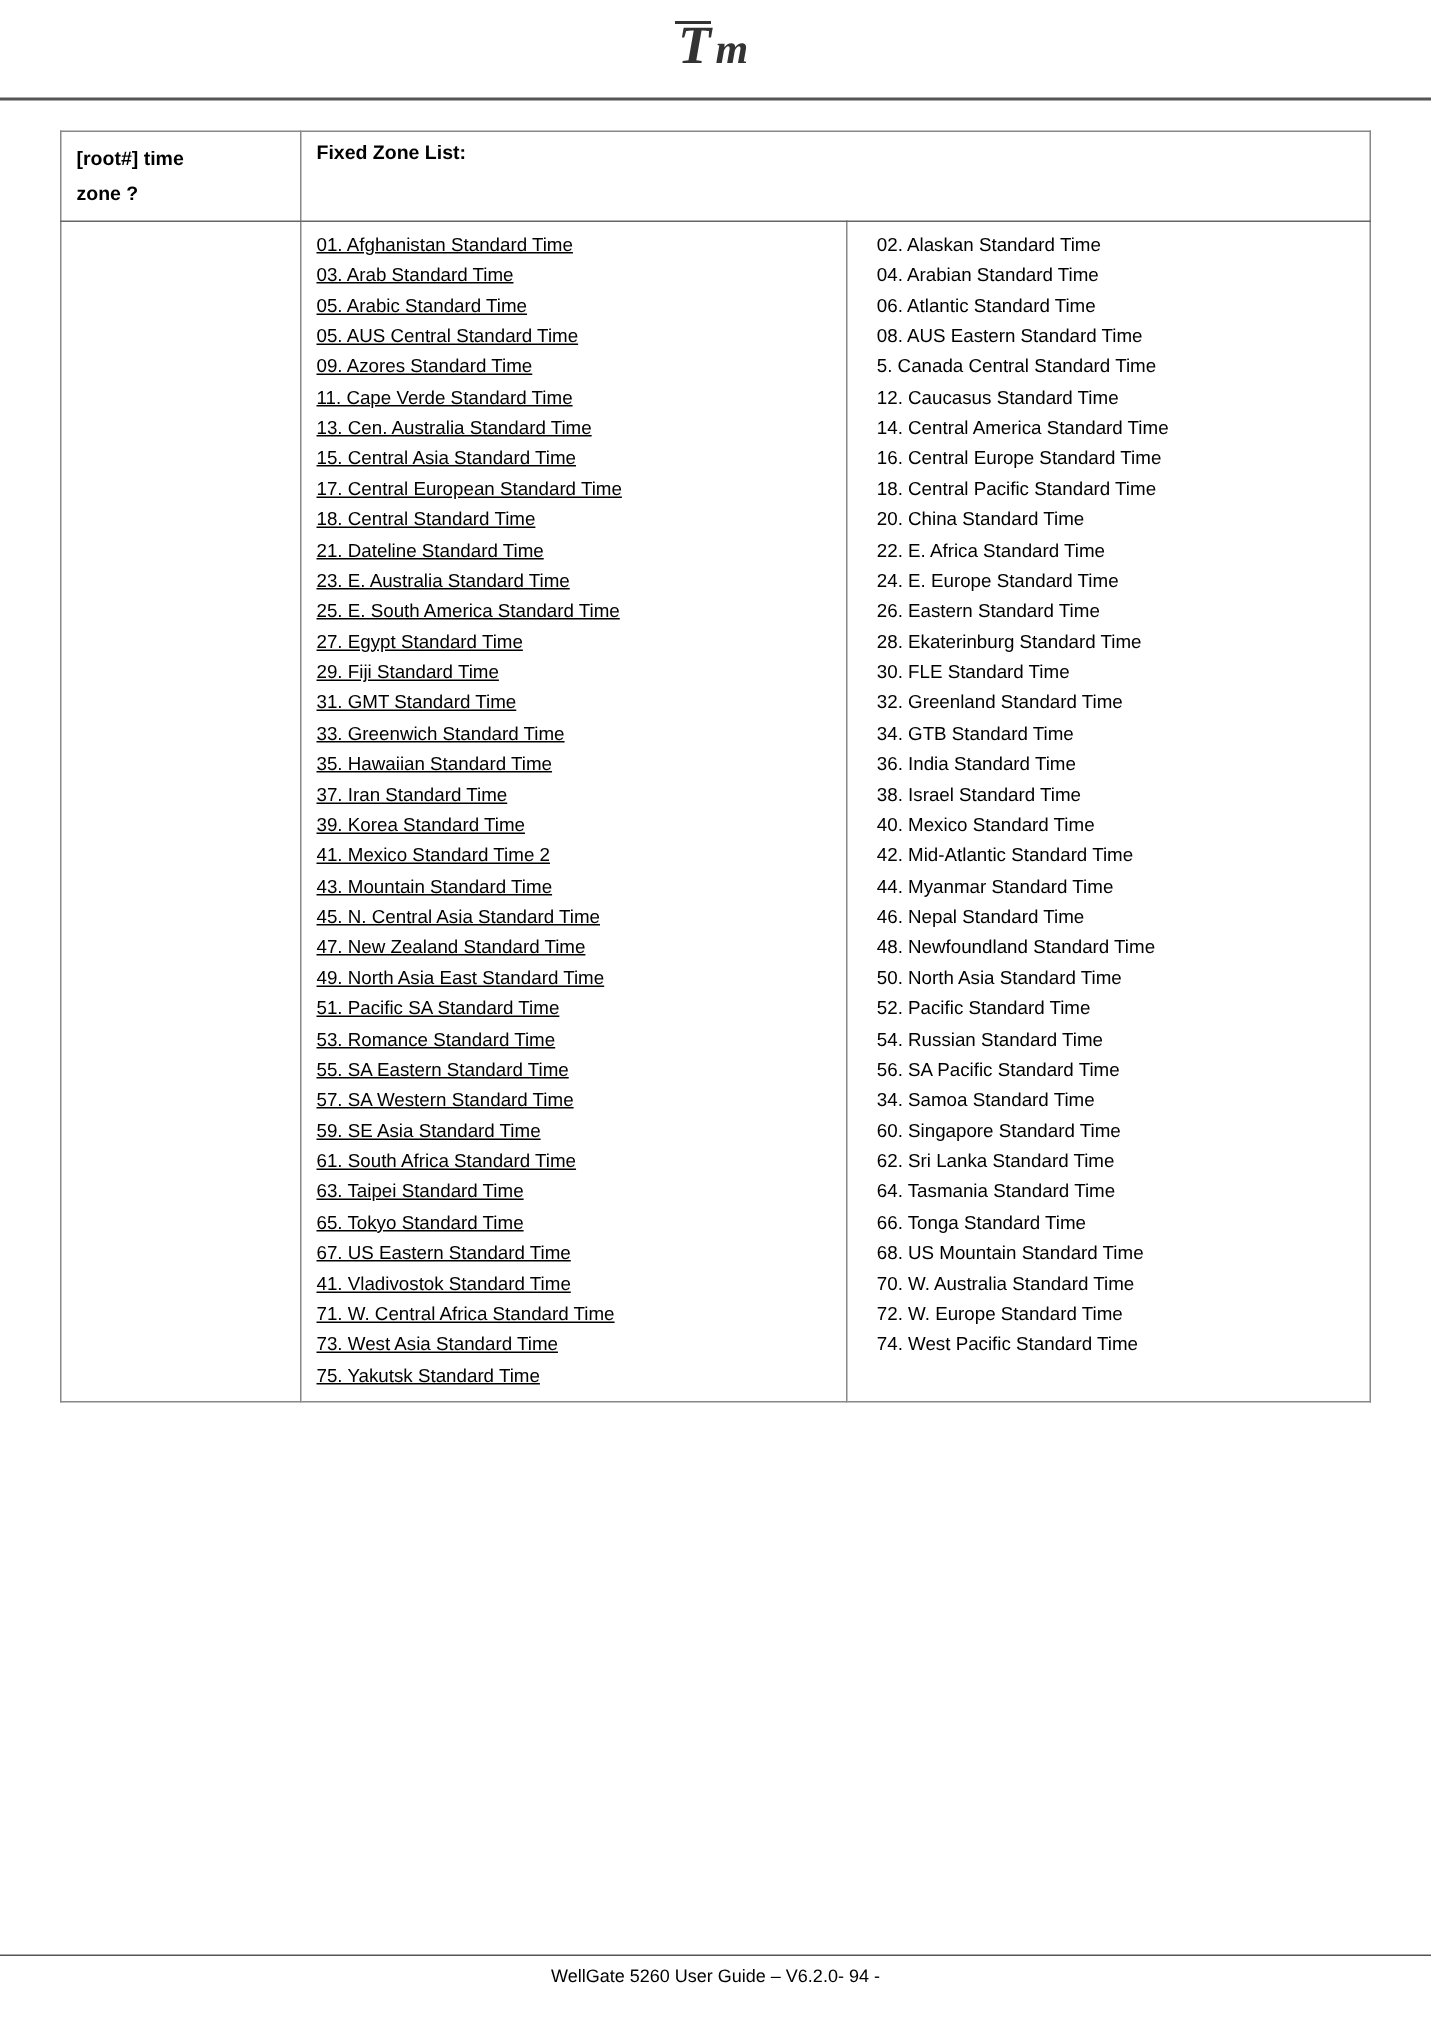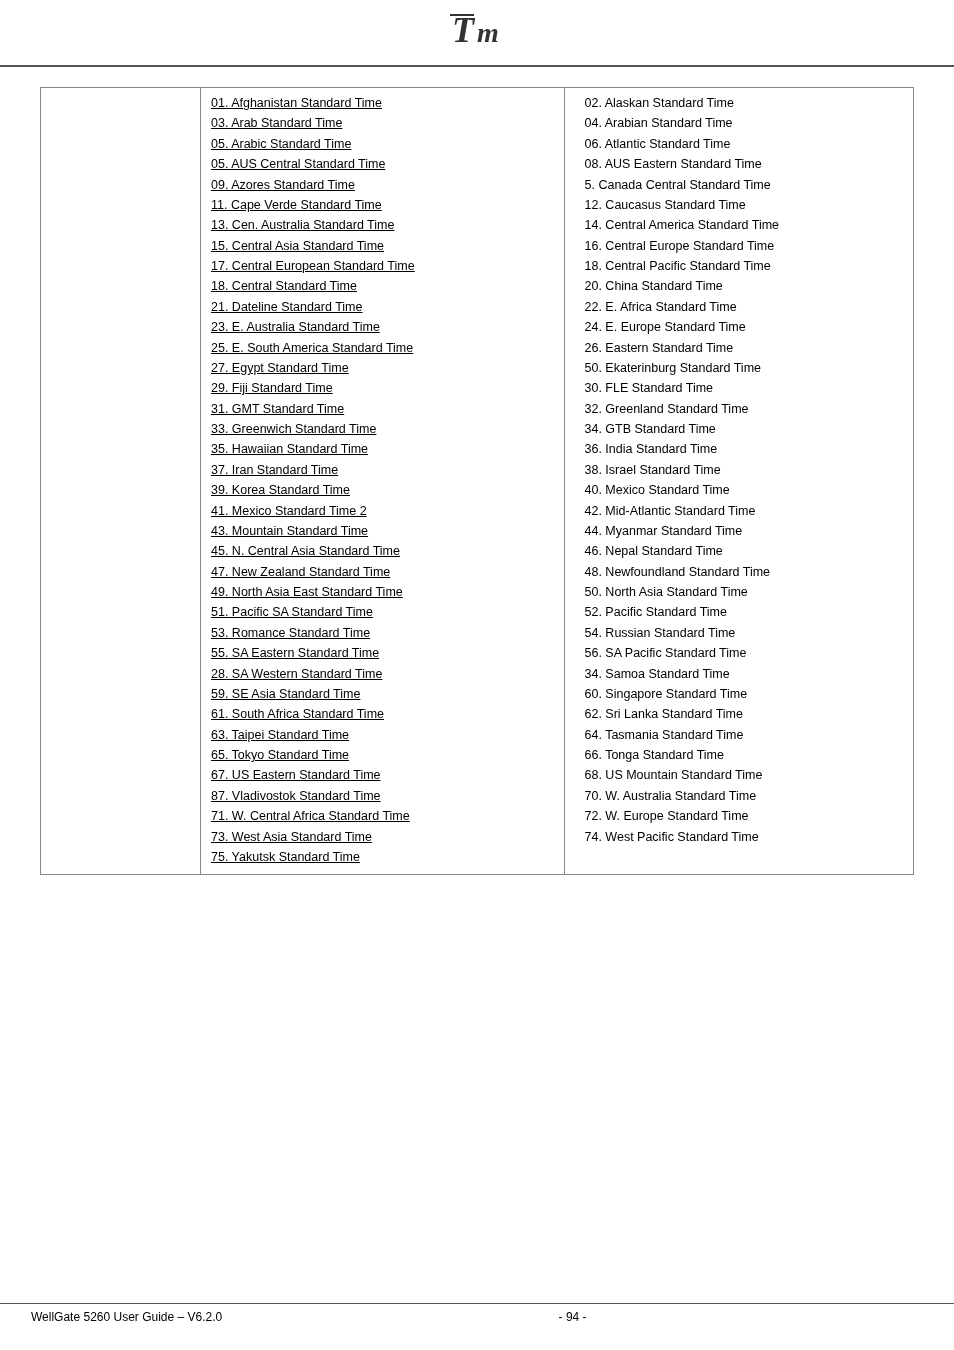--- a/index.html
+++ b/index.html
@@ -79,23 +79,23 @@
       font-size: 12.5px;
       margin-bottom: 1px;
     }
 
     .footer {
       position: absolute;
       bottom: 20px;
       left: 0;
       right: 0;
       border-top: 1.5px solid #555;
-      padding: 6px 31px;
+      padding: 6px 44px;
       display: flex;
-      justify-content: space-between;
+      justify-content: center;
       font-size: 12px;
     }
   </style>
 </head>
 <body>
 
 <div class="header">
   <div class="logo-icon">
     <svg width="60" height="40" viewBox="0 0 60 40">
 
@@ -103,20 +103,29 @@
       <text x="30" y="32" font-family="serif" font-size="28" font-weight="bold" fill="#333" font-style="italic">m</text>
 
       <line x1="3" y1="5" x2="27" y2="5" stroke="#333" stroke-width="2"></line>
     </svg>
   </div>
 </div>
 
 <div class="main-content">
   <table class="outer-table">
     <tbody>
+        <tr class="header-row">
+      <td class="left-col">
+        <div>[root#] time</div>
+        <div>zone ?</div>
+      </td>
+      <td colspan="2">
+        <span class="fixed-zone-header">Fixed Zone List:</span>
+      </td>
+    </tr>
     <tr>
       <td class="left-col"></td>
       <td class="zone-list-cell">
         <div class="col-left" id="col-left-items">
               <div class="zone-item">01. Afghanistan Standard Time</div>
               <div class="zone-item">03. Arab Standard Time</div>
               <div class="zone-item">05. Arabic Standard Time</div>
               <div class="zone-item">05. AUS Central Standard Time</div>
               <div class="zone-item">09. Azores Standard Time</div>
               <div class="zone-item">11. Cape Verde Standard Time</div>
@@ -135,48 +144,48 @@
               <div class="zone-item">37. Iran Standard Time</div>
               <div class="zone-item">39. Korea Standard Time</div>
               <div class="zone-item">41. Mexico Standard Time 2</div>
               <div class="zone-item">43. Mountain Standard Time</div>
               <div class="zone-item">45. N. Central Asia Standard Time</div>
               <div class="zone-item">47. New Zealand Standard Time</div>
               <div class="zone-item">49. North Asia East Standard Time</div>
               <div class="zone-item">51. Pacific SA Standard Time</div>
               <div class="zone-item">53. Romance Standard Time</div>
               <div class="zone-item">55. SA Eastern Standard Time</div>
-              <div class="zone-item">28. SA Western Standard Time</div>
+              <div class="zone-item">57. SA Western Standard Time</div>
               <div class="zone-item">59. SE Asia Standard Time</div>
               <div class="zone-item">61. South Africa Standard Time</div>
               <div class="zone-item">63. Taipei Standard Time</div>
               <div class="zone-item">65. Tokyo Standard Time</div>
               <div class="zone-item">67. US Eastern Standard Time</div>
-              <div class="zone-item">87. Vladivostok Standard Time</div>
+              <div class="zone-item">41. Vladivostok Standard Time</div>
               <div class="zone-item">71. W. Central Africa Standard Time</div>
               <div class="zone-item">73. West Asia Standard Time</div>
               <div class="zone-item">75. Yakutsk Standard Time</div>
             </div>
       </td>
       <td class="zone-list-cell">
         <div class="col-right" id="col-right-items">
               <div class="zone-item">02. Alaskan Standard Time</div>
               <div class="zone-item">04. Arabian Standard Time</div>
               <div class="zone-item">06. Atlantic Standard Time</div>
               <div class="zone-item">08. AUS Eastern Standard Time</div>
               <div class="zone-item">5. Canada Central Standard Time</div>
               <div class="zone-item">12. Caucasus Standard Time</div>
               <div class="zone-item">14. Central America Standard Time</div>
               <div class="zone-item">16. Central Europe Standard Time</div>
               <div class="zone-item">18. Central Pacific Standard Time</div>
               <div class="zone-item">20. China Standard Time</div>
               <div class="zone-item">22. E. Africa Standard Time</div>
               <div class="zone-item">24. E. Europe Standard Time</div>
               <div class="zone-item">26. Eastern Standard Time</div>
-              <div class="zone-item">50. Ekaterinburg Standard Time</div>
+              <div class="zone-item">28. Ekaterinburg Standard Time</div>
               <div class="zone-item">30. FLE Standard Time</div>
               <div class="zone-item">32. Greenland Standard Time</div>
               <div class="zone-item">34. GTB Standard Time</div>
               <div class="zone-item">36. India Standard Time</div>
               <div class="zone-item">38. Israel Standard Time</div>
               <div class="zone-item">40. Mexico Standard Time</div>
               <div class="zone-item">42. Mid-Atlantic Standard Time</div>
               <div class="zone-item">44. Myanmar Standard Time</div>
               <div class="zone-item">46. Nepal Standard Time</div>
               <div class="zone-item">48. Newfoundland Standard Time</div>

